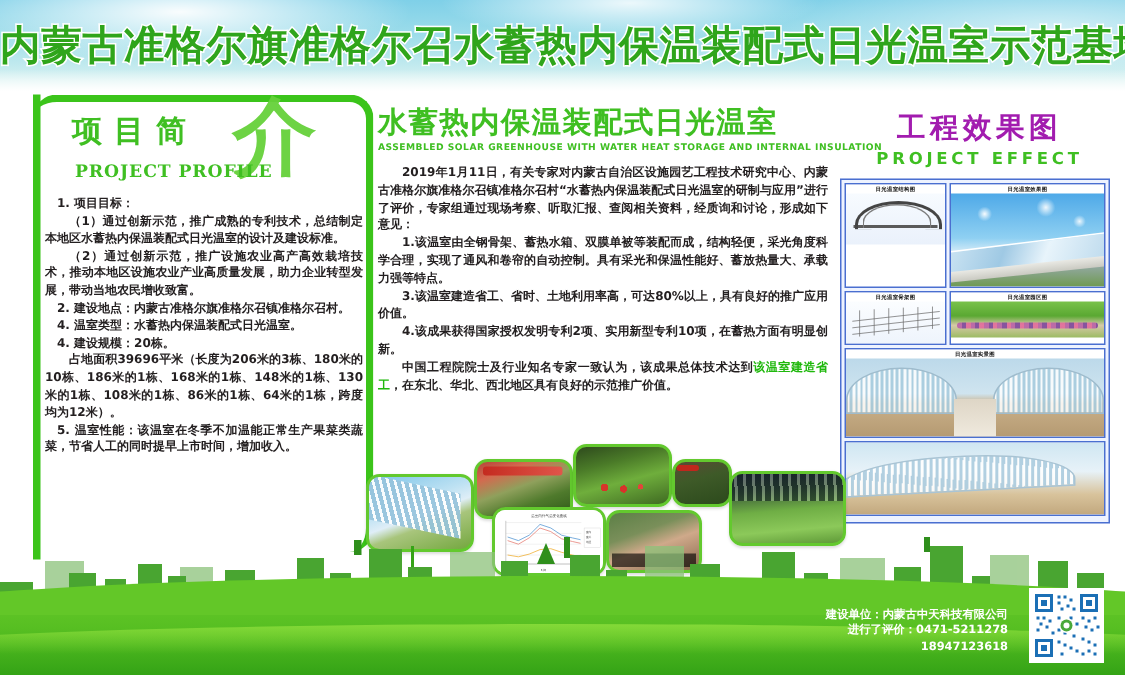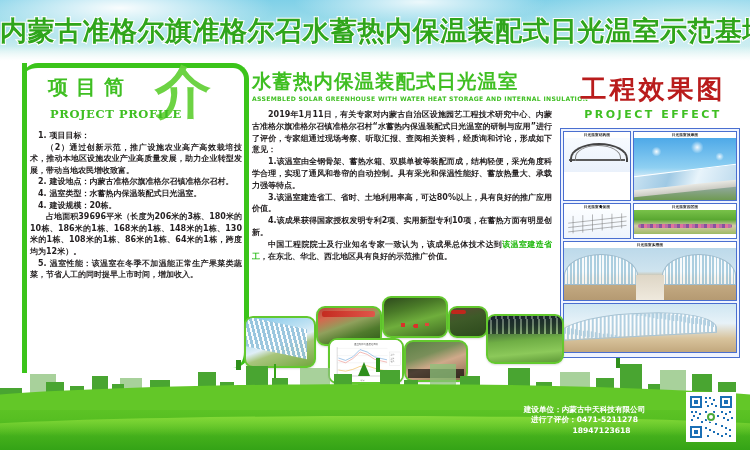--- a/index.html
+++ b/index.html
@@ -82,21 +82,21 @@
   .mid-body{
     margin-top:7px;width:300px;
     font-size:8px;line-height:11.8px;color:#231f20;font-weight:bold;
     text-align:justify;
   }
   .mid-body p{margin:0;text-indent:2em;}
   .hl{color:#1fb80c;}
   
   .right-col{position:absolute;left:560px;top:72px;width:186px;}
   .pe-cn{
-    font-size:26px;font-weight:bold;color:#b91c1c;letter-spacing:3px;
+    font-size:19px;font-weight:bold;color:#a21caf;letter-spacing:3px;
     text-align:center;text-shadow:1px 1px 0 rgba(255,255,255,.9);
   }
   .pe-en{
     font-family:"DejaVu Sans","Liberation Sans",sans-serif;
     font-size:11px;font-weight:bold;letter-spacing:2.5px;color:#3fbf22;
     text-align:center;margin-top:1px;
   }
   .effect-board{
     margin-top:7px;width:180px;border:1.4px solid #4a6fd0;background:#eef3ff;
     padding:2px;box-sizing:border-box;
@@ -238,21 +238,21 @@
     transform:scaleX(1.25);
   }
   .ground-light{
     position:absolute;left:0;bottom:14px;width:750px;height:20px;
     background:linear-gradient(180deg,rgba(140,222,60,.85),rgba(140,222,60,0));
     border-radius:50% 50% 0 0/100% 100% 0 0;transform:scaleX(1.3);
   }
   .footer-info{
     position:absolute;right:78px;bottom:14px;width:175px;
     color:#ffffff;font-size:7.6px;line-height:10.4px;font-weight:bold;
-    text-align:center;
+    text-align:right;
   }
   .footer-info .ln2{padding-left:0;}
   .footer-info .ln3{padding-left:34px;}
   .qr{
     position:absolute;right:14px;bottom:8px;width:50px;height:50px;background:#fff;
     padding:2px;box-sizing:border-box;
   }
   .qr svg{display:block;}
   
   .pole{position:absolute;left:56px;top:106px;width:2px;height:24px;background:#35a316;}
@@ -269,20 +269,21 @@
   <div class="left-frame-l"></div>
 
   <div class="left-col">
     <div class="pp-head">
       <div class="pp-cn">项目简</div>
       <div class="pp-jie">介</div>
       <div class="pp-en">PROJECT PROFILE</div>
     </div>
     <div class="body-text">
       <p class="noind">1. 项目目标：</p>
+      <p>（1）通过创新示范，推广成熟的专利技术，总结制定本地区水蓄热内保温装配式日光温室的设计及建设标准。</p>
       <p>（2）通过创新示范，推广设施农业高产高效栽培技术，推动本地区设施农业产业高质量发展，助力企业转型发展，带动当地农民增收致富。</p>
       <p class="noind">2. 建设地点：内蒙古准格尔旗准格尔召镇准格尔召村。</p>
       <p class="noind">4. 温室类型：水蓄热内保温装配式日光温室。</p>
       <p class="noind">4. 建设规模：20栋。</p>
       <p>占地面积39696平米（长度为206米的3栋、180米的10栋、186米的1栋、168米的1栋、148米的1栋、130米的1栋、108米的1栋、86米的1栋、64米的1栋，跨度均为12米）。</p>
       <p class="noind">5. 温室性能：该温室在冬季不加温能正常生产果菜类蔬菜，节省人工的同时提早上市时间，增加收入。</p>
     </div>
   </div>
 
   <div class="mid-col">

